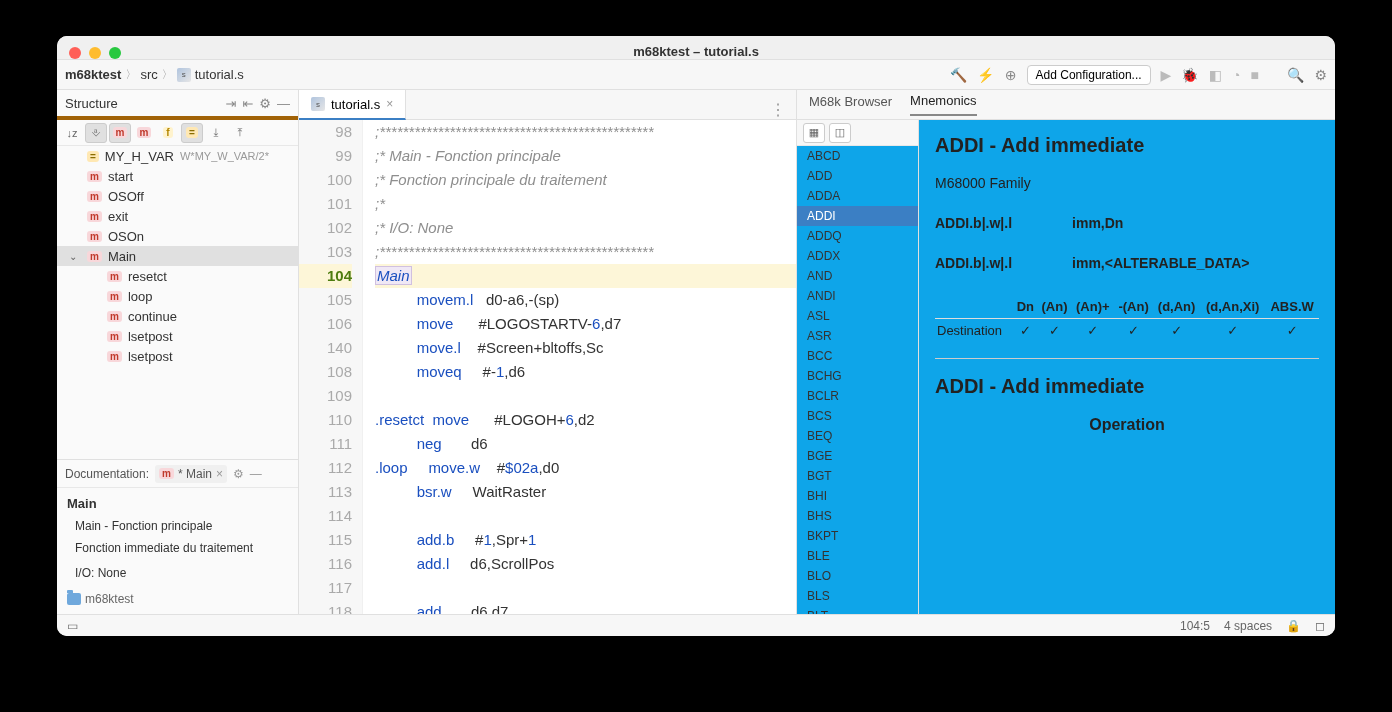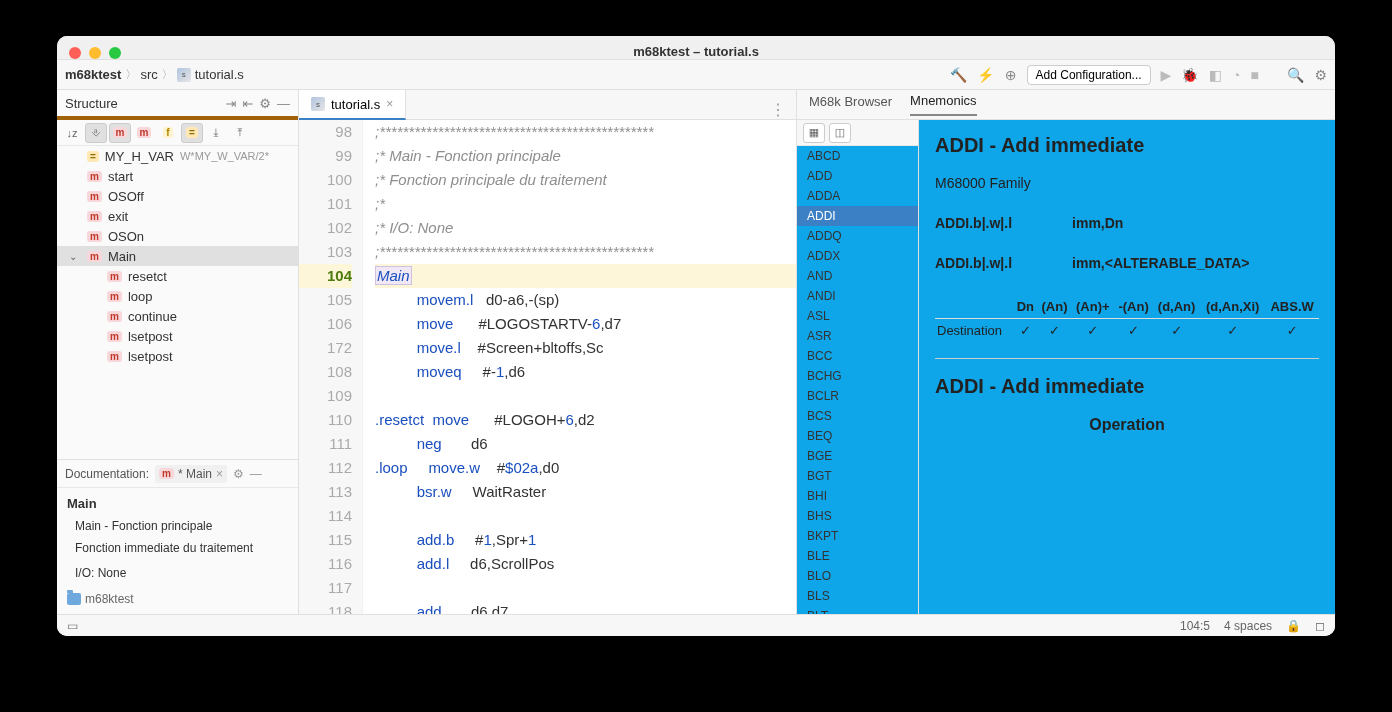--- a/index.html
+++ b/index.html
@@ -251,21 +251,21 @@
         <div class="gutter" id="gutter">
             <div class="code-line">98</div>
             <div class="code-line">99</div>
             <div class="code-line">100</div>
             <div class="code-line">101</div>
             <div class="code-line">102</div>
             <div class="code-line">103</div>
             <div class="code-line hl-line" style="font-weight: 600; color: #4d7c0f;">104</div>
             <div class="code-line">105</div>
             <div class="code-line">106</div>
-            <div class="code-line">172</div>
+            <div class="code-line">140</div>
             <div class="code-line">108</div>
             <div class="code-line">109</div>
             <div class="code-line">110</div>
             <div class="code-line">111</div>
             <div class="code-line">112</div>
             <div class="code-line">113</div>
             <div class="code-line">114</div>
             <div class="code-line">115</div>
             <div class="code-line">116</div>
             <div class="code-line">117</div>

